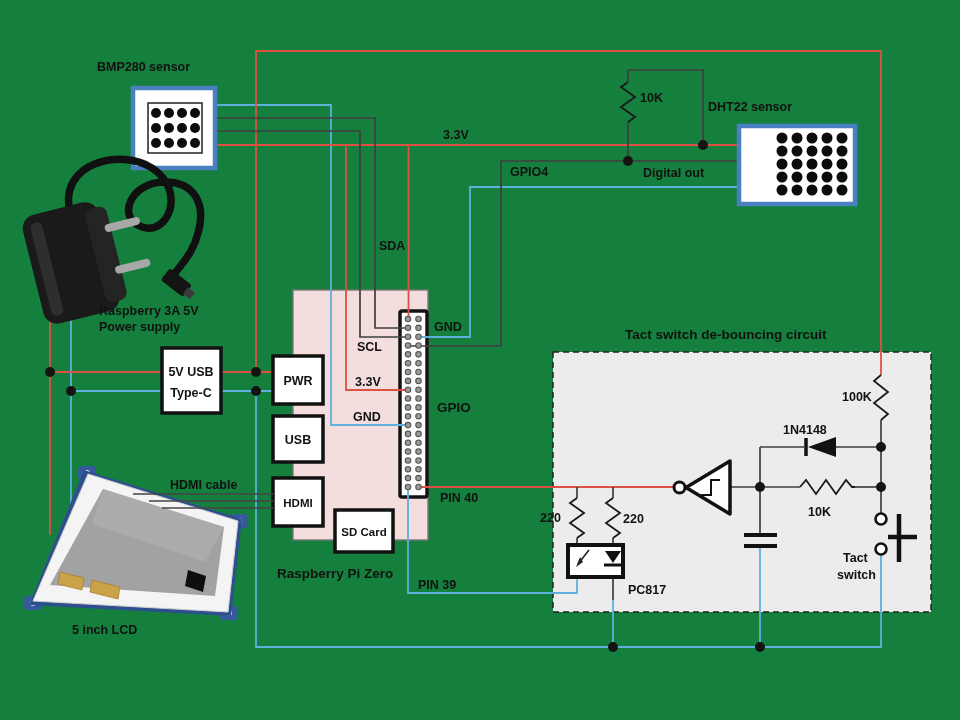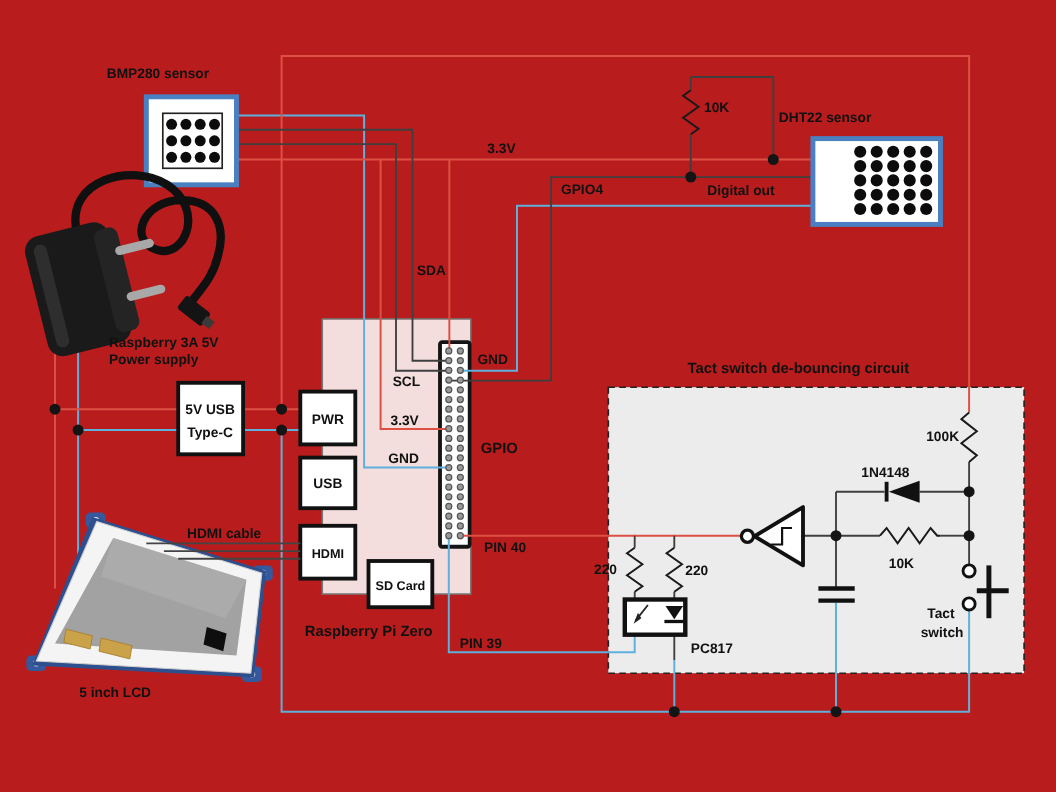--- a/index.html
+++ b/index.html
@@ -1,16 +1,16 @@
 <!DOCTYPE html>
 <html><head>
 <meta charset="utf-8">
 <style>
   html,body{margin:0;padding:0;background:#ffffff;}
-  .stage{width:960px;height:720px;position:relative;background:#b91c1c;overflow:hidden;}
+  .stage{width:960px;height:720px;position:relative;background:#15803d;overflow:hidden;}
   svg{display:block;}
   text{font-family:"Liberation Sans","DejaVu Sans",sans-serif;font-weight:bold;fill:#111;}
   .lbl{font-size:12.5px;}
   .lbl-lg{font-size:13.5px;}
   .lbl-sm{font-size:11.5px;}
   .wire{fill:none;stroke-width:1.8;}
   .wire-thin{fill:none;stroke-width:1.7;}
 </style>
 </head>
 <body>

